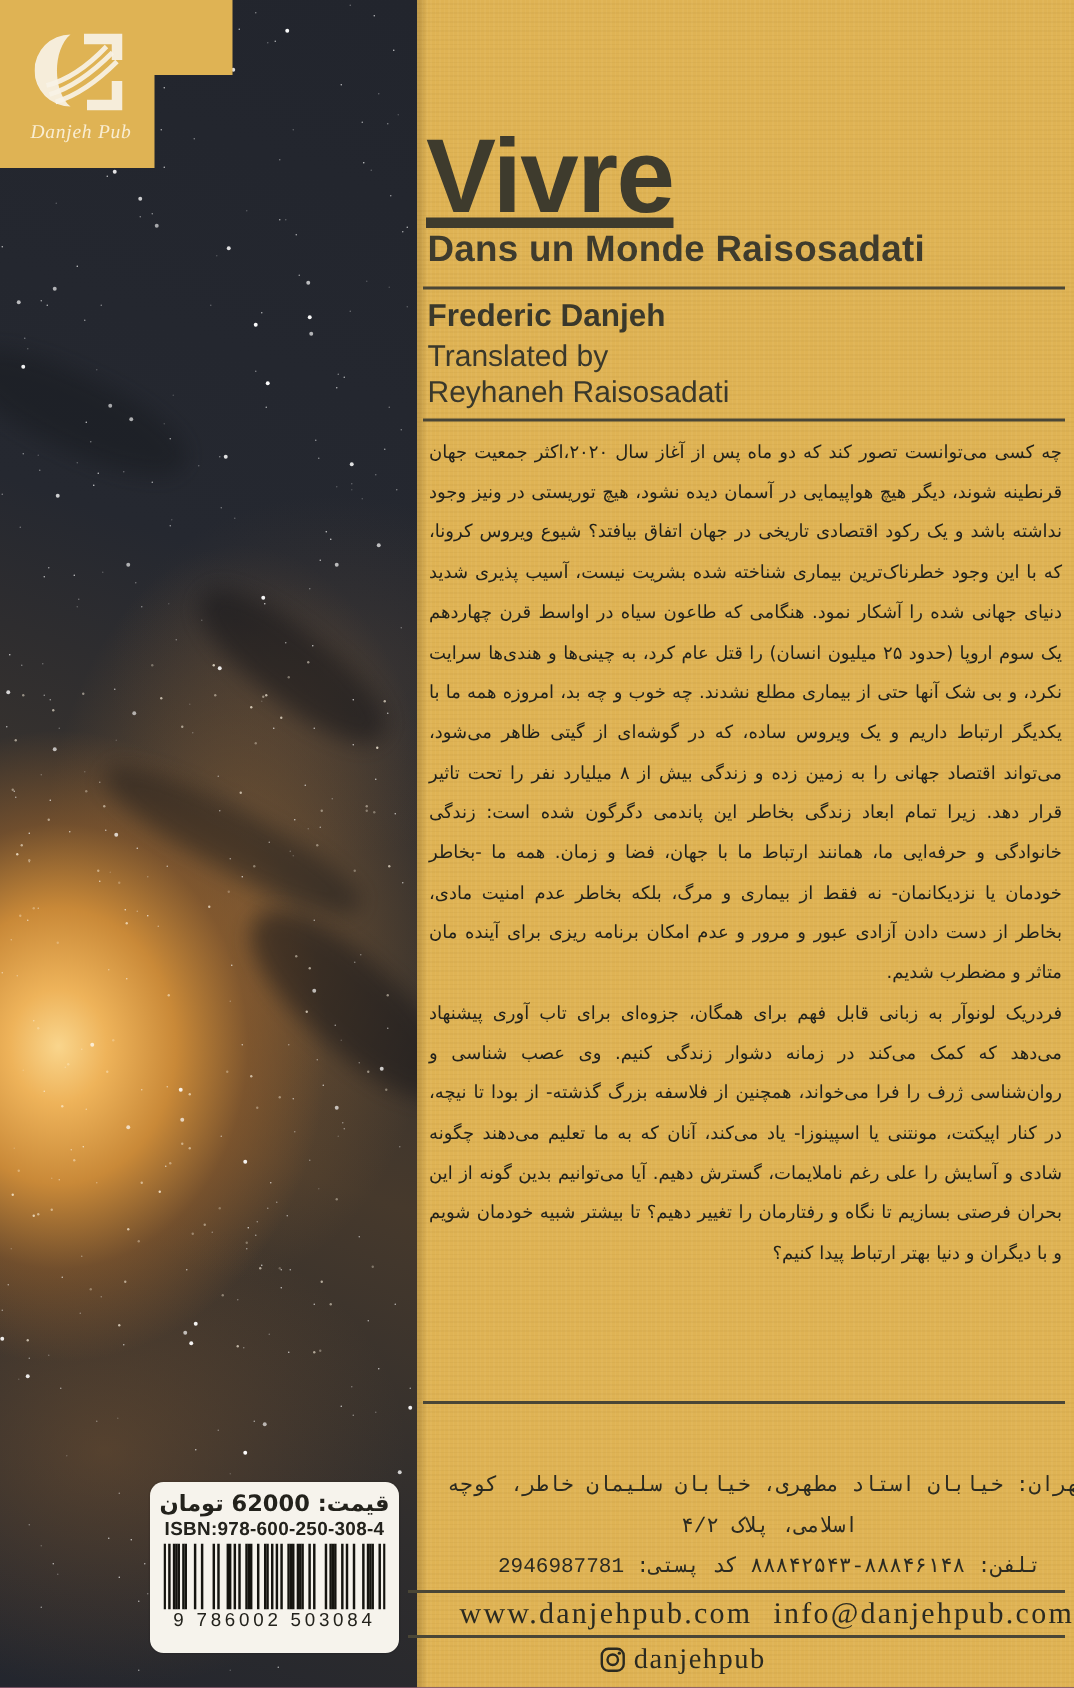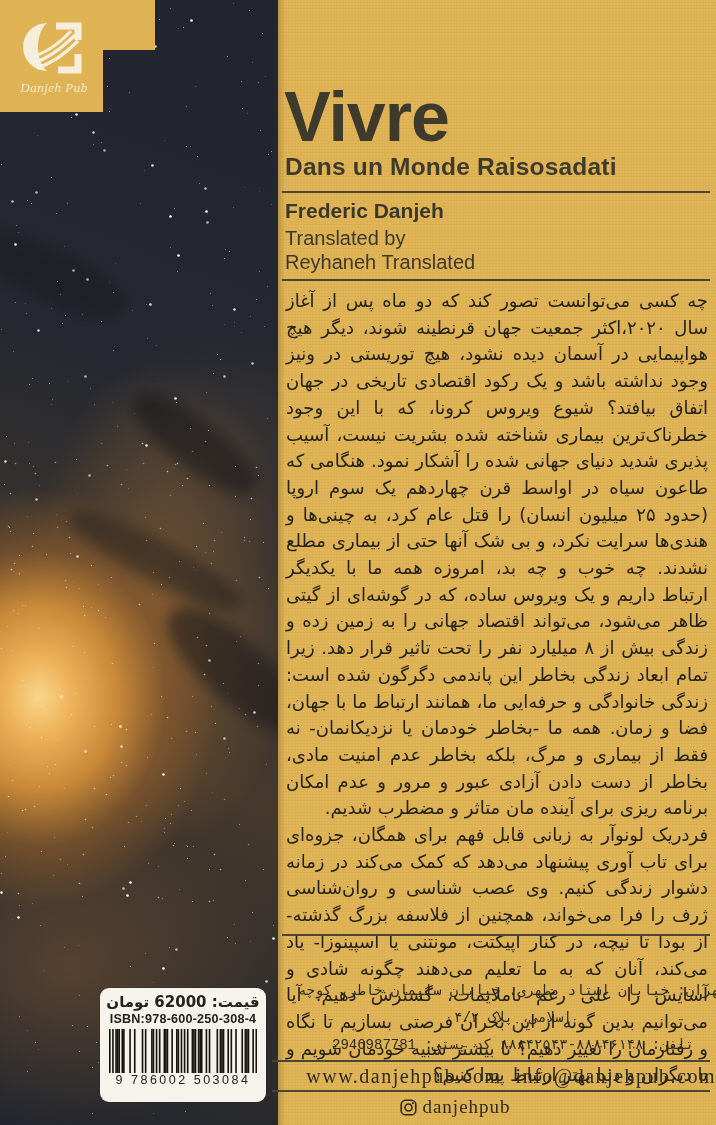--- a/index.html
+++ b/index.html
@@ -38,36 +38,36 @@
   
   .panel{
     position:absolute;left:278px;top:0;width:438px;height:1125px;
     background:
       repeating-linear-gradient(0deg, rgba(120,85,20,.05) 0 1px, rgba(255,255,255,0) 1px 3px),
       repeating-linear-gradient(90deg, rgba(255,240,200,.05) 0 1px, rgba(255,255,255,0) 1px 3px),
       linear-gradient(90deg, rgba(60,40,10,.22) 0, rgba(60,40,10,0) 7px),
       #dfb354;
     color:#2a2920;
   }
-  .title{position:absolute;left:6px;top:82px;font-size:70px;font-weight:bold;color:#3e3b2d;letter-spacing:-1px;line-height:1;}
+  .title{position:absolute;left:6px;top:82px;font-size:70px;font-weight:bold;color:#3e3b2d;letter-spacing:-1px;line-height:1;text-decoration:underline;}
   .subtitle{position:absolute;left:7px;top:153px;font-size:24.5px;font-weight:bold;color:#3e3b2d;letter-spacing:.2px;}
   .rule{position:absolute;left:4px;width:428px;height:2px;background:#4a4636;}
   .rule.r1{top:191px;}
   .rule.r2{top:279px;}
   .rule.r3{top:934px;height:2px;}
   .rule.r4{top:1060px;left:-6px;width:438px;}
   .rule.r5{top:1090px;left:-6px;width:438px;}
   .author{position:absolute;left:7px;top:199px;font-size:21px;font-weight:bold;color:#3a382b;}
   .transby{position:absolute;left:7px;top:227px;font-size:20px;color:#3a382b;}
   .translator{position:absolute;left:7px;top:251px;font-size:20px;color:#3a382b;}
   .synopsis{
     position:absolute;left:8px;top:288px;width:422px;
     direction:rtl;text-align:justify;
     font-family:"DejaVu Sans",sans-serif;
-    font-size:18px;line-height:26.7px;color:#23221a;
+    font-size:12px;line-height:26.7px;color:#23221a;
   }
   .synopsis p{margin:0;}
   .contact{position:absolute;left:0;top:978px;width:438px;text-align:center;
     direction:rtl;font-family:Liberation Mono, monospace;font-size:14px;line-height:27px;color:#2b2a20;padding-left:16px;}
   .contact .ltr{direction:ltr;}
   .webline{
     position:absolute;left:0;top:1062px;width:438px;text-align:right;
     font-family:"Liberation Serif","DejaVu Serif",serif;
     font-size:20px;letter-spacing:1.5px;color:#2b2a20;line-height:28px;
   }
@@ -118,21 +118,21 @@
     </svg>
     <div class="logo-caption">Danjeh Pub</div>
   </div>
 
   <div class="panel">
     <div class="title">Vivre</div>
     <div class="subtitle">Dans un Monde Raisosadati</div>
     <div class="rule r1"></div>
     <div class="author">Frederic Danjeh</div>
     <div class="transby">Translated by</div>
-    <div class="translator">Reyhaneh Translated</div>
+    <div class="translator">Reyhaneh Raisosadati</div>
     <div class="rule r2"></div>
 
     <div class="synopsis">
       <p>چه کسی می‌توانست تصور کند که دو ماه پس از آغاز سال ۲۰۲۰،اکثر جمعیت جهان قرنطینه شوند، دیگر هیچ هواپیمایی در آسمان دیده نشود، هیچ توریستی در ونیز وجود نداشته باشد و یک رکود اقتصادی تاریخی در جهان اتفاق بیافتد؟ شیوع ویروس کرونا، که با این وجود خطرناک‌ترین بیماری شناخته شده بشریت نیست، آسیب پذیری شدید دنیای جهانی شده را آشکار نمود. هنگامی که طاعون سیاه در اواسط قرن چهاردهم یک سوم اروپا (حدود ۲۵ میلیون انسان) را قتل عام کرد، به چینی‌ها و هندی‌ها سرایت نکرد، و بی شک آنها حتی از بیماری مطلع نشدند. چه خوب و چه بد، امروزه همه ما با یکدیگر ارتباط داریم و یک ویروس ساده، که در گوشه‌ای از گیتی ظاهر می‌شود، می‌تواند اقتصاد جهانی را به زمین زده و زندگی بیش از ۸ میلیارد نفر را تحت تاثیر قرار دهد. زیرا تمام ابعاد زندگی بخاطر این پاندمی دگرگون شده است: زندگی خانوادگی و حرفه‌ایی ما، همانند ارتباط ما با جهان، فضا و زمان. همه ما -بخاطر خودمان یا نزدیکانمان- نه فقط از بیماری و مرگ، بلکه بخاطر عدم امنیت مادی، بخاطر از دست دادن آزادی عبور و مرور و عدم امکان برنامه ریزی برای آینده مان متاثر و مضطرب شدیم.</p>
       <p>فردریک لونوآر به زبانی قابل فهم برای همگان، جزوه‌ای برای تاب آوری پیشنهاد می‌دهد که کمک می‌کند در زمانه دشوار زندگی کنیم. وی عصب شناسی و روان‌شناسی ژرف را فرا می‌خواند، همچنین از فلاسفه بزرگ گذشته- از بودا تا نیچه، در کنار اپیکتت، مونتنی یا اسپینوزا- یاد می‌کند، آنان که به ما تعلیم می‌دهند چگونه شادی و آسایش را علی رغم ناملایمات، گسترش دهیم. آیا می‌توانیم بدین گونه از این بحران فرصتی بسازیم تا نگاه و رفتارمان را تغییر دهیم؟ تا بیشتر شبیه خودمان شویم و با دیگران و دنیا بهتر ارتباط پیدا کنیم؟</p>
     </div>
 
     <div class="rule r3"></div>
 
     <div class="contact">

